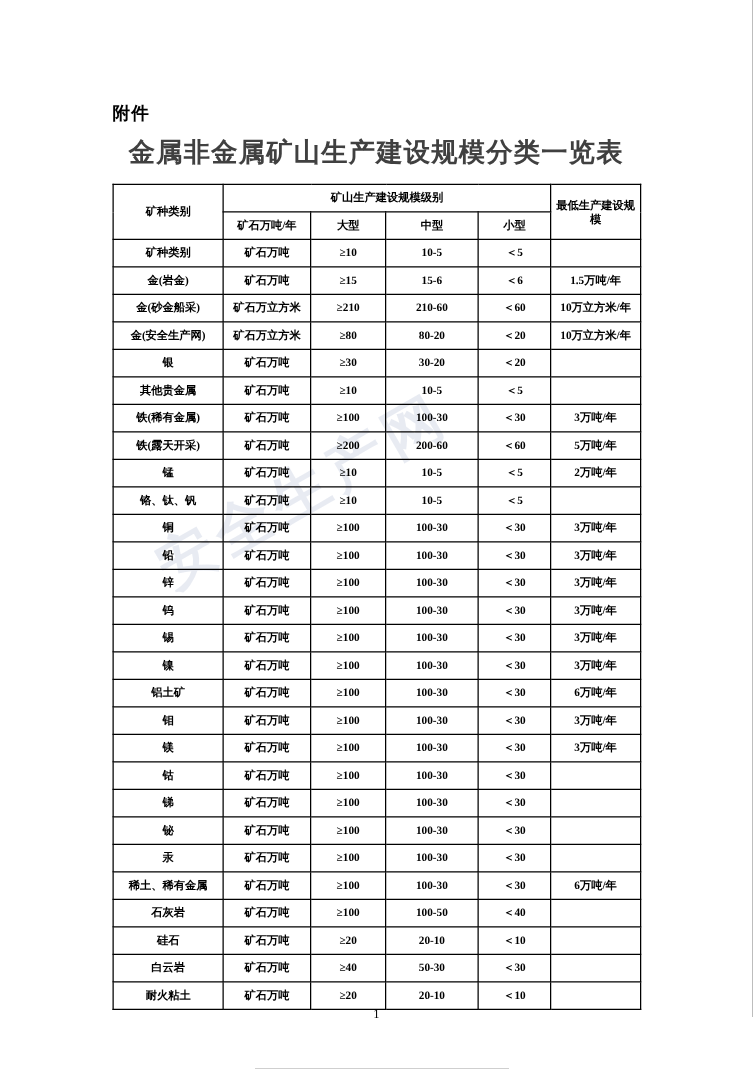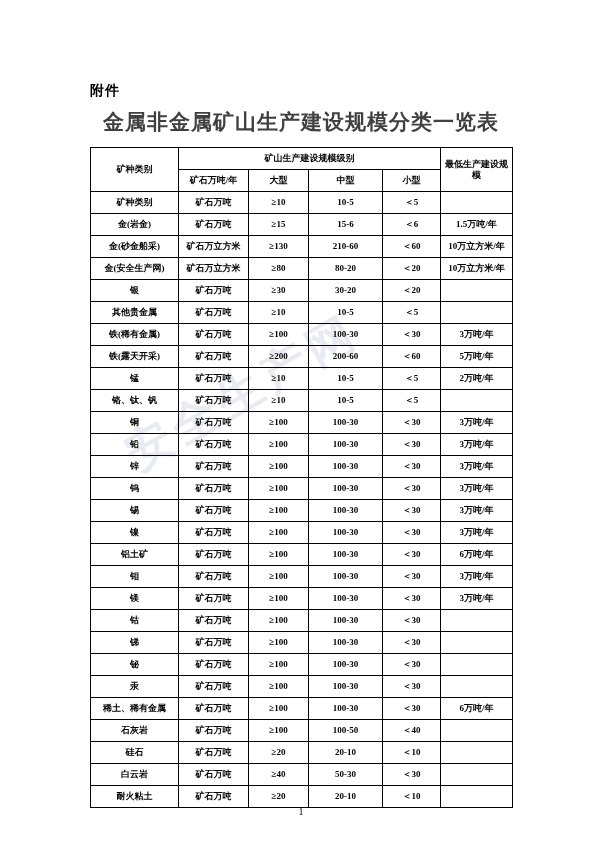--- a/index.html
+++ b/index.html
@@ -147,21 +147,21 @@
             <td>金(岩金)</td>
             <td>矿石万吨</td>
             <td>≥15</td>
             <td>15-6</td>
             <td>＜6</td>
             <td>1.5万吨/年</td>
           </tr>
           <tr>
             <td>金(砂金船采)</td>
             <td>矿石万立方米</td>
-            <td>≥130</td>
+            <td>≥210</td>
             <td>210-60</td>
             <td>＜60</td>
             <td>10万立方米/年</td>
           </tr>
           <tr>
             <td>金(安全生产网)</td>
             <td>矿石万立方米</td>
             <td>≥80</td>
             <td>80-20</td>
             <td>＜20</td>

